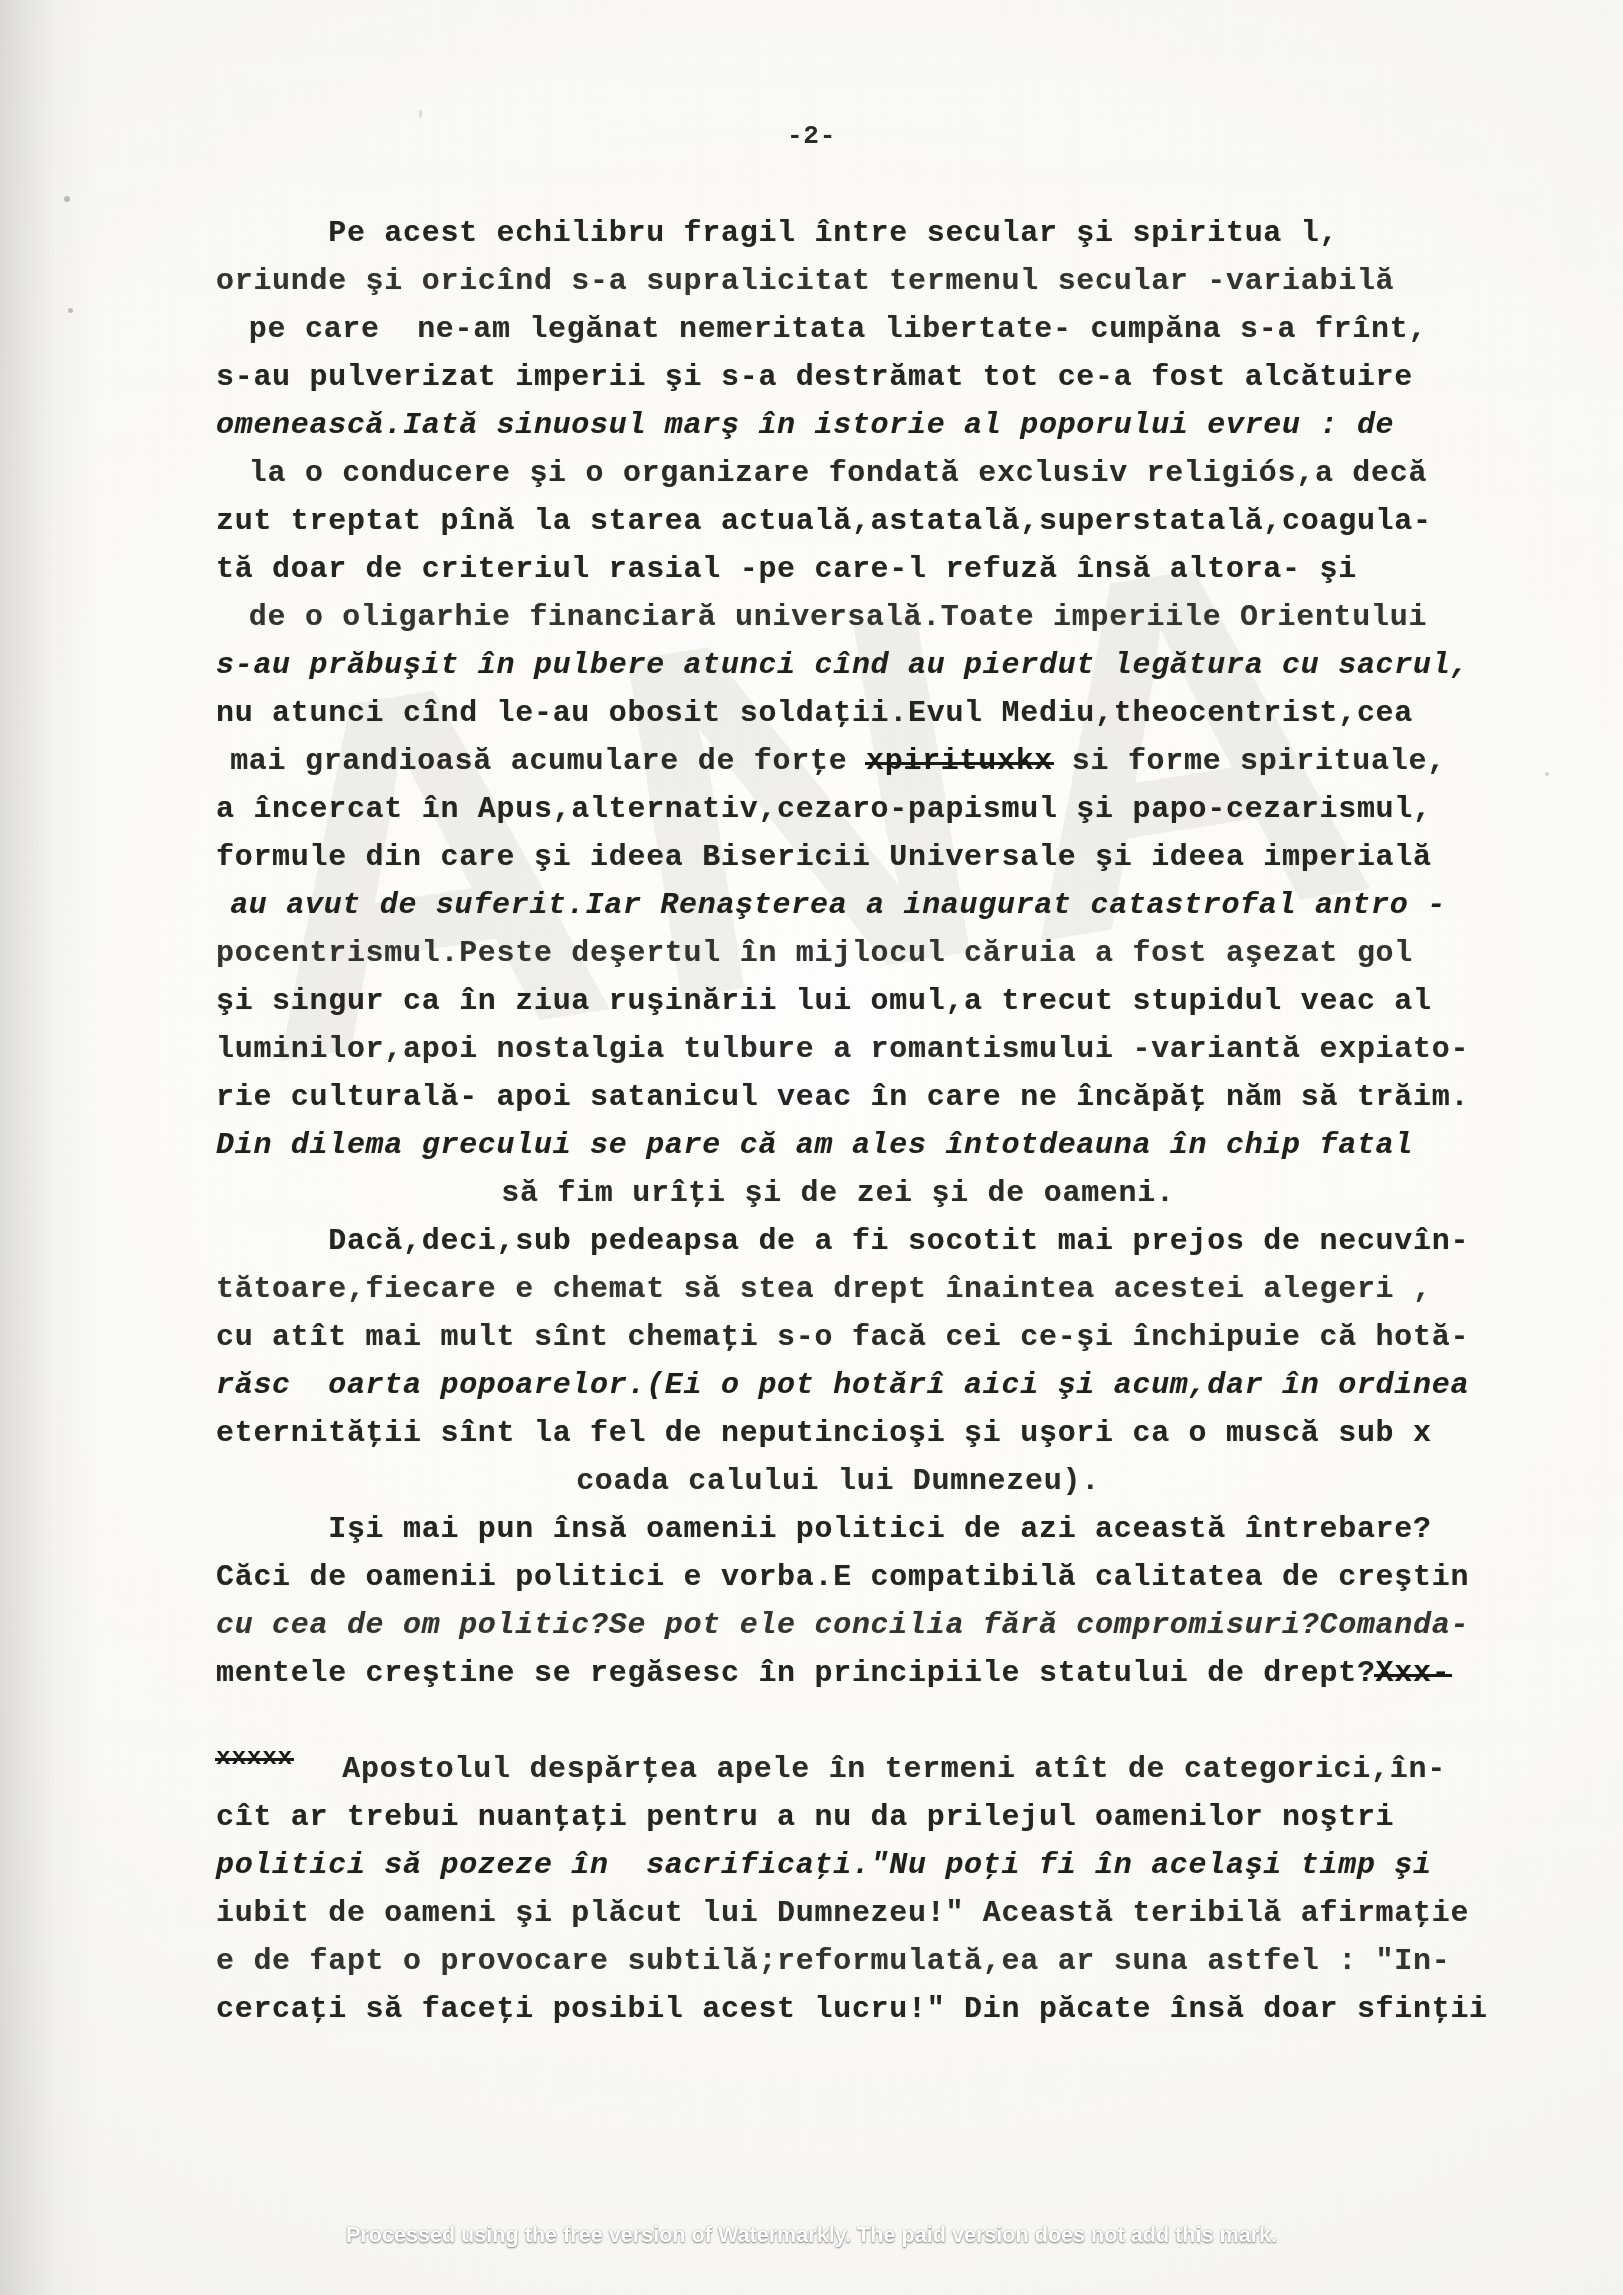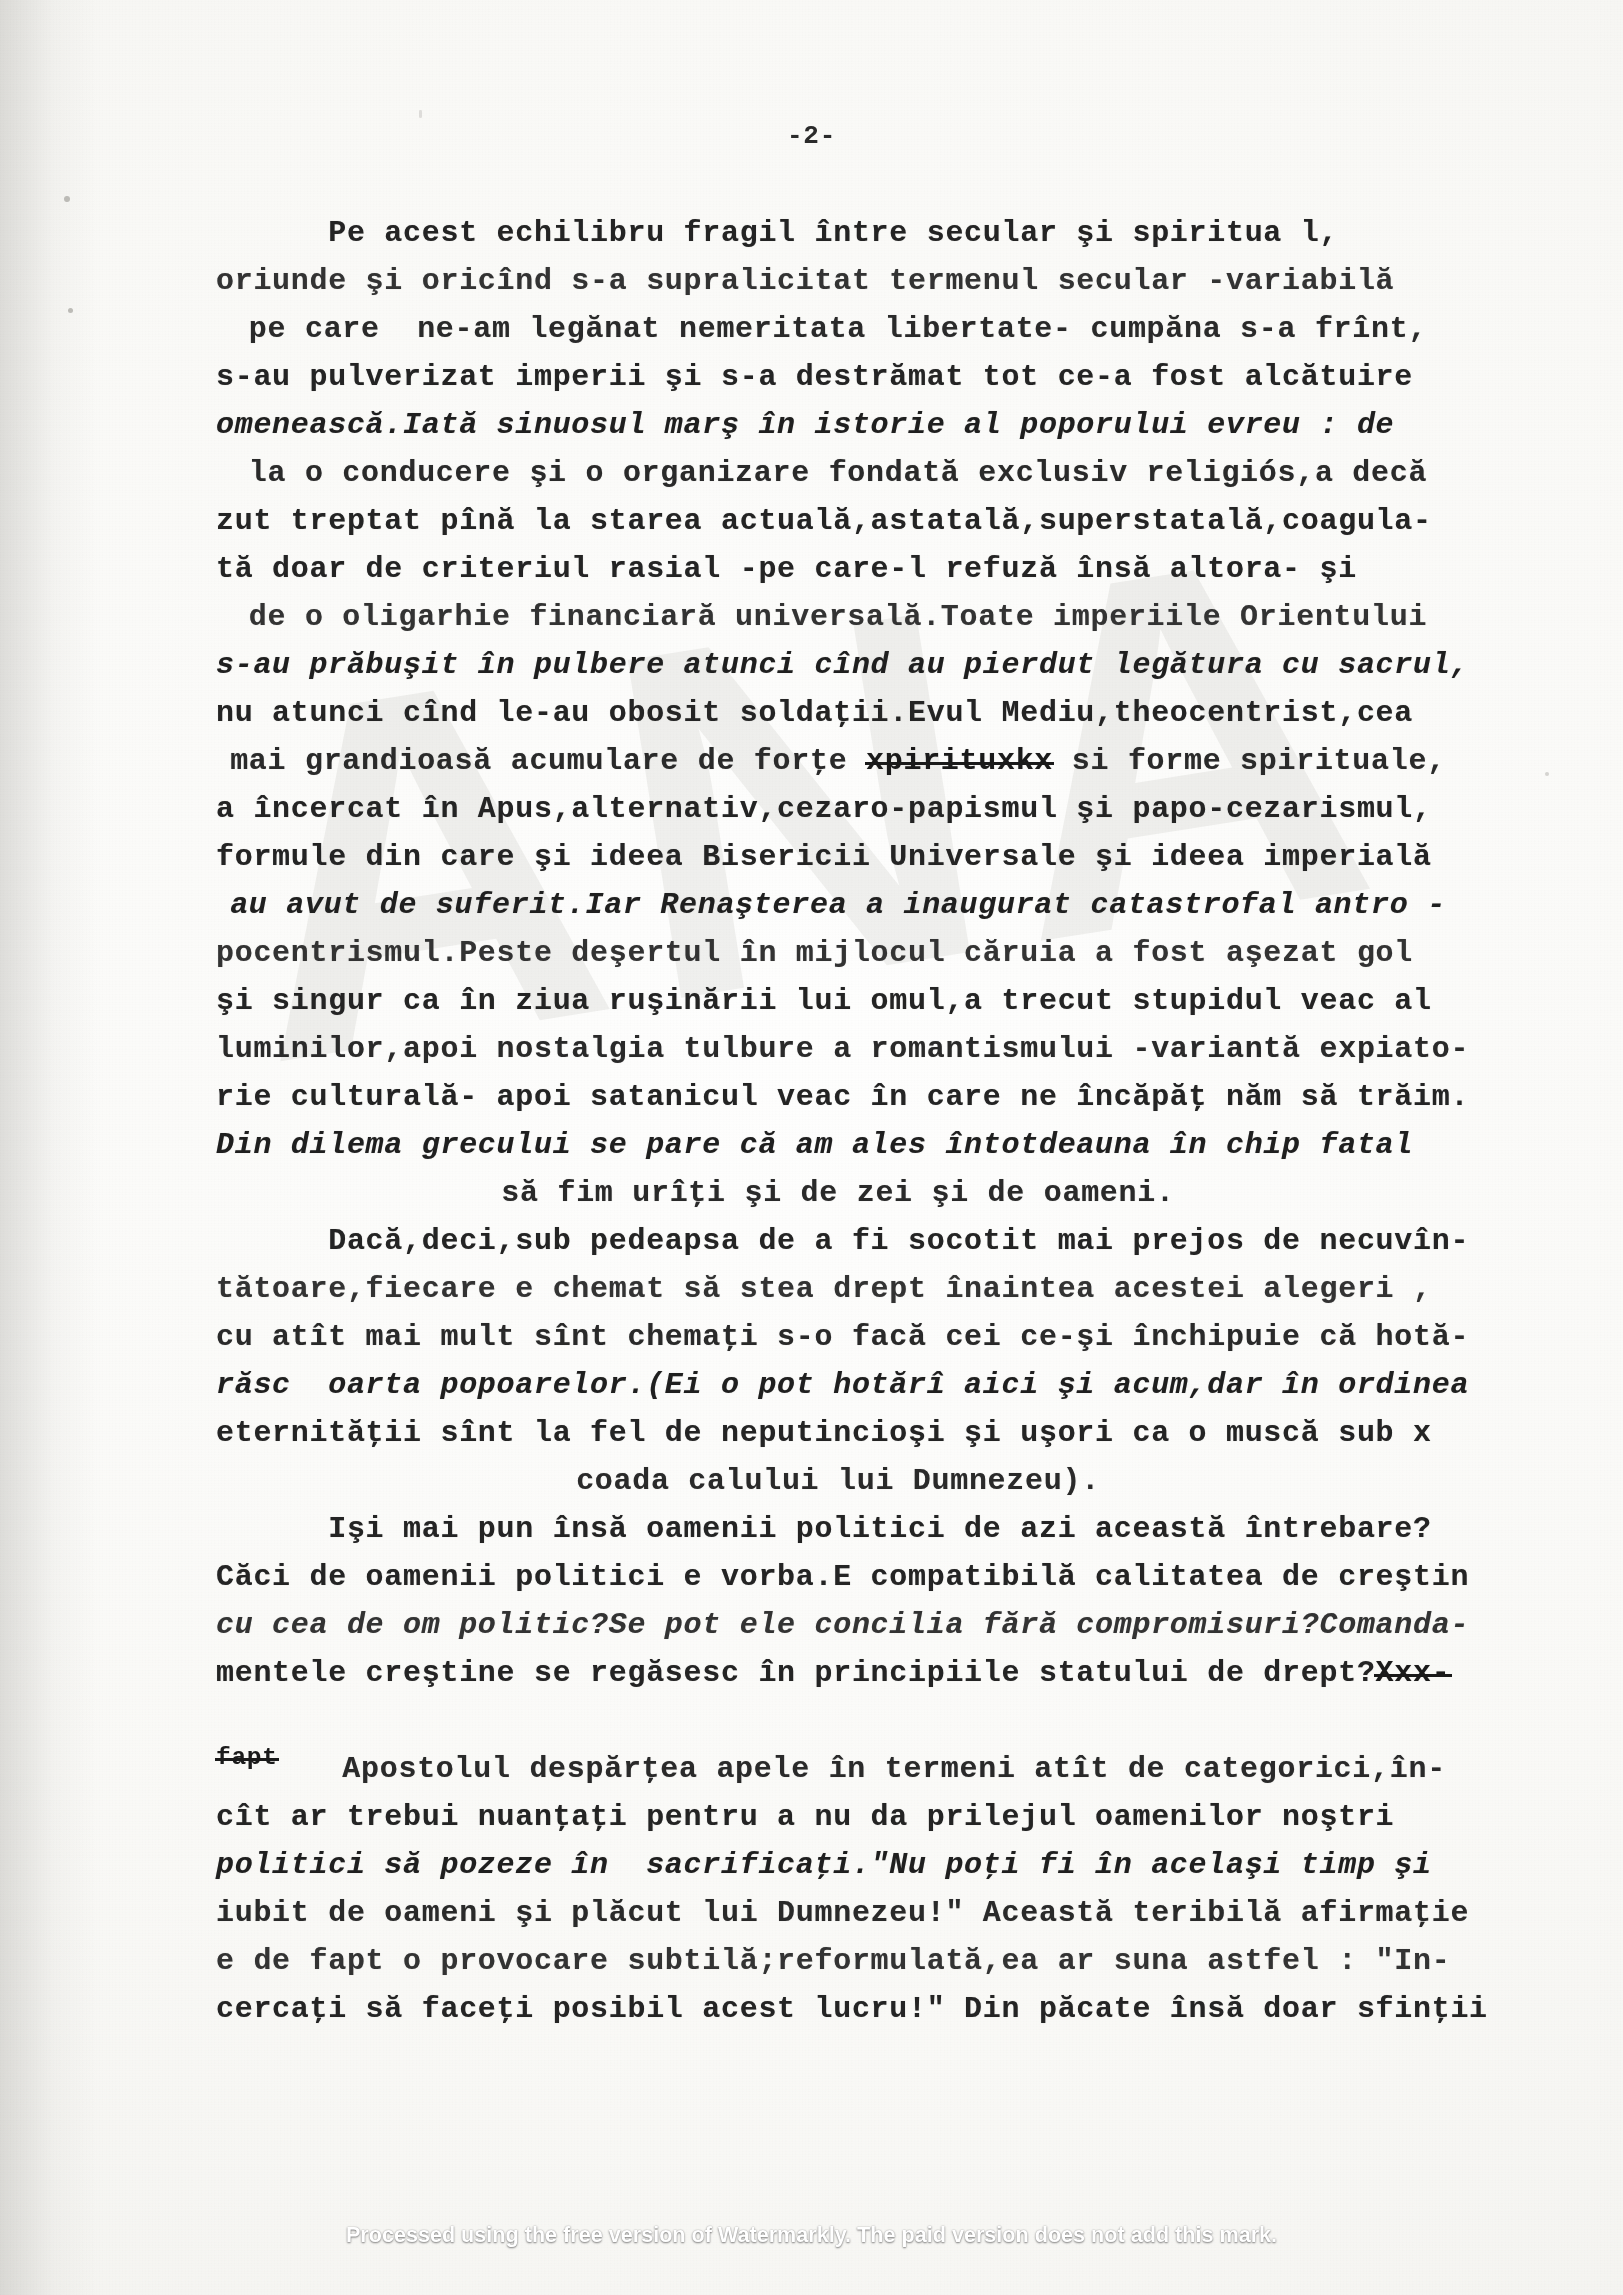--- a/index.html
+++ b/index.html
@@ -145,18 +145,18 @@
   <div class="speck" style="left:419px; top:110px;  width:3.3px;  height:7.9px; opacity:.25; border-radius:1.3px;"></div>
 
   <div id="watermark">ANA</div>
 
   <div id="grain"></div>
 
   <div id="page-number">-2-</div>
 
   <div id="body-text"><div class="tline">      Pe acest echilibru fragil între secular şi spiritua l,</div><div class="tline">oriunde şi oricînd s-a supralicitat termenul secular -variabilă</div><div class="tline">pe care  ne-am legănat nemeritata libertate- cumpăna s-a frînt,</div><div class="tline">s-au pulverizat imperii şi s-a destrămat tot ce-a fost alcătuire</div><div class="tline">omenească.Iată sinuosul marş în istorie al poporului evreu : de</div><div class="tline">la o conducere şi o organizare fondată exclusiv religiós,a decă</div><div class="tline">zut treptat pînă la starea actuală,astatală,superstatală,coagula-</div><div class="tline">tă doar de criteriul rasial -pe care-l refuză însă altora- şi</div><div class="tline">de o oligarhie financiară universală.Toate imperiile Orientului</div><div class="tline">s-au prăbuşit în pulbere atunci cînd au pierdut legătura cu sacrul,</div><div class="tline">nu atunci cînd le-au obosit soldaţii.Evul Mediu,theocentrist,cea</div><div class="tline">mai grandioasă acumulare de forţe <span class="struck">xpirituxkx</span> si forme spirituale,</div><div class="tline">a încercat în Apus,alternativ,cezaro-papismul şi papo-cezarismul,</div><div class="tline">formule din care şi ideea Bisericii Universale şi ideea imperială</div><div class="tline">au avut de suferit.Iar Renaşterea a inaugurat catastrofal antro -</div><div class="tline">pocentrismul.Peste deşertul în mijlocul căruia a fost aşezat gol</div><div class="tline">şi singur ca în ziua ruşinării lui omul,a trecut stupidul veac al</div><div class="tline">luminilor,apoi nostalgia tulbure a romantismului -variantă expiato-</div><div class="tline">rie culturală- apoi satanicul veac în care ne încăpăţ năm să trăim.</div><div class="tline">Din dilema grecului se pare că am ales întotdeauna în chip fatal</div><div class="tline">să fim urîţi şi de zei şi de oameni.</div><div class="tline">      Dacă,deci,sub pedeapsa de a fi socotit mai prejos de necuvîn-</div><div class="tline">tătoare,fiecare e chemat să stea drept înaintea acestei alegeri ,</div><div class="tline">cu atît mai mult sînt chemaţi s-o facă cei ce-şi închipuie că hotă-</div><div class="tline">răsc  oarta popoarelor.(Ei o pot hotărî aici şi acum,dar în ordinea</div><div class="tline">eternităţii sînt la fel de neputincioşi şi uşori ca o muscă sub x</div><div class="tline">coada calului lui Dumnezeu).</div><div class="tline">      Işi mai pun însă oamenii politici de azi această întrebare?</div><div class="tline">Căci de oamenii politici e vorba.E compatibilă calitatea de creştin</div><div class="tline">cu cea de om politic?Se pot ele concilia fără compromisuri?Comanda-</div><div class="tline">mentele creştine se regăsesc în principiile statului de drept?<span class="struck">Xxx-</span></div><div class="tline"></div><div class="tline">      Apostolul despărţea apele în termeni atît de categorici,în-</div><div class="tline">cît ar trebui nuanţaţi pentru a nu da prilejul oamenilor noştri</div><div class="tline">politici să pozeze în  sacrificaţi."Nu poţi fi în acelaşi timp şi</div><div class="tline">iubit de oameni şi plăcut lui Dumnezeu!" Această teribilă afirmaţie</div><div class="tline">e de fapt o provocare subtilă;reformulată,ea ar suna astfel : "In-</div><div class="tline">cercaţi să faceţi posibil acest lucru!" Din păcate însă doar sfinţii</div></div>
 
-  <div id="struck-line"><span class="struck">fapt</span></div>
+  <div id="struck-line"><span class="struck">xxxxx</span></div>
 
   <div id="footer-watermark">Processed using the free version of Watermarkly. The paid version does not add this mark.</div>
 
 </div>
 
 
 </body></html>

